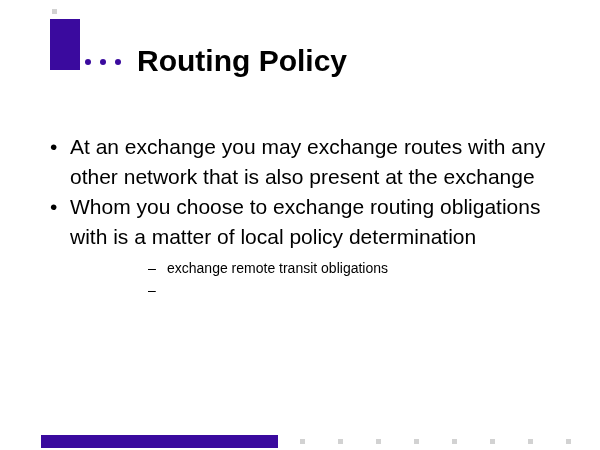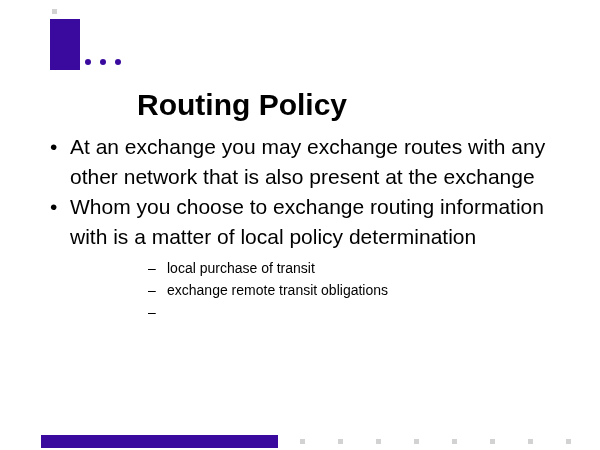--- a/index.html
+++ b/index.html
@@ -68,21 +68,20 @@
   .title-text {
     position: absolute;
     left: 137px;
     top: 44px;
     font-size: 30px;
     font-weight: bold;
     color: #000000;
     line-height: 34px;
     letter-spacing: 0px;
     white-space: nowrap;
-    margin-top: 44px;
   }
 
   
   .body-area {
     position: absolute;
     left: 0;
     top: 132px;
     width: 600px;
   }
 
@@ -189,26 +188,25 @@
   <div class="body-area">
     <ul class="level1">
 
       <li class="bullet1">
         <span class="marker1">•</span>
         <span class="b1text">At an exchange you may exchange routes with any other network that is also present at the exchange</span>
       </li>
 
       <li class="bullet1">
         <span class="marker1">•</span>
-        <span class="b1text">Whom you choose to exchange routing information with is a matter of local policy determination</span>
+        <span class="b1text">Whom you choose to exchange routing obligations with is a matter of local policy determination</span>
 
         <ul class="level2">
           <li class="bullet2">
             <span class="marker2">–</span>
-            <span>local purchase of transit</span>
           </li>
           <li class="bullet2">
             <span class="marker2">–</span>
             <span>exchange remote transit obligations</span>
           </li>
           <li class="bullet2">
             <span class="marker2">–</span>
           </li>
         </ul>
       </li>

